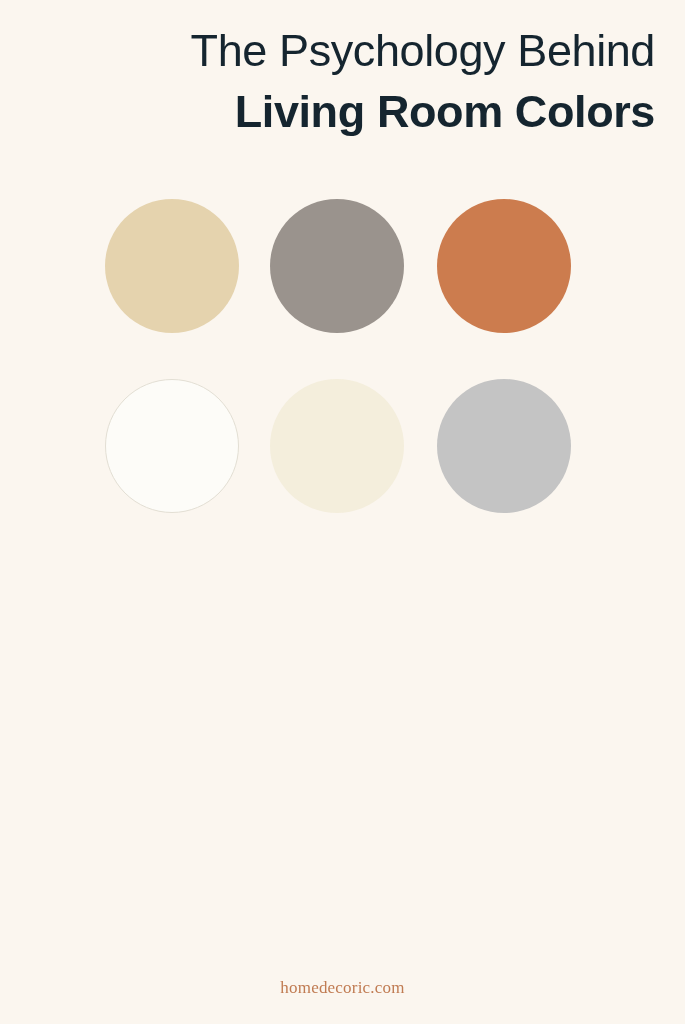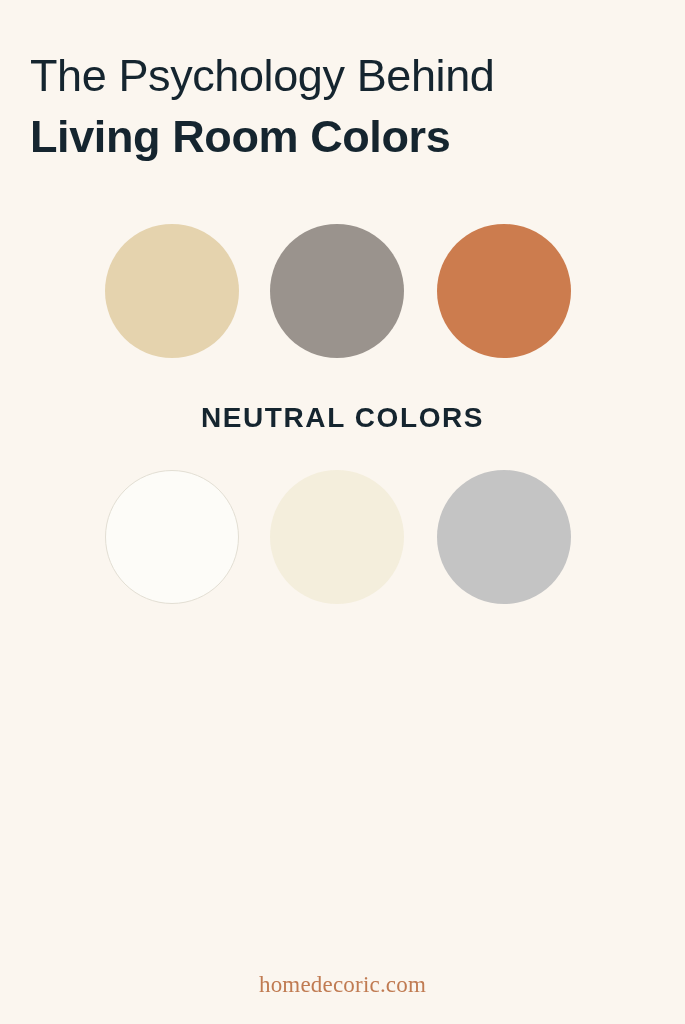--- a/index.html
+++ b/index.html
@@ -23,22 +23,22 @@
     box-sizing: border-box;
     background: #FBF6EF;
     display: flex;
     flex-direction: column;
     align-items: center;
   }
 
   
   .title-block {
     width: 100%;
-    text-align: left;
-    margin-top: 46px;
+    text-align: right;
+    margin-top: 21px;
     padding: 0 30px;
     box-sizing: border-box;
   }
   .title-line {
     display: block;
     color: #15252F;
     font-family: "Liberation Sans", sans-serif;
     font-size: 45px;
     font-weight: 400;
     line-height: 1.35;
@@ -96,21 +96,21 @@
   .footer {
     position: absolute;
     left: 0;
     right: 0;
     bottom: 26px;
     text-align: center;
   }
   .footer-link {
     color: #C07B52;
     font-family: "Liberation Serif", serif;
-    font-size: 23px;
+    font-size: 17px;
     font-weight: 400;
     letter-spacing: 0.2px;
     text-decoration: none;
   }
 </style>
 </head>
 <body style="background: rgb(251, 246, 239);">
 
 <div class="infographic" style="background: rgb(251, 246, 239);">
 
@@ -124,21 +124,20 @@
     <div class="section">
       <div class="swatch-row">
         <div class="swatch pos-0" style="background: rgb(229, 211, 174);"></div>
         <div class="swatch pos-1" style="background: rgb(154, 147, 141);"></div>
         <div class="swatch pos-2" style="background: rgb(204, 124, 78);"></div>
       </div>
     </div>
 
 
     <div class="section">
-      <h2 class="section-heading" style="color: rgb(21, 37, 47);">NEUTRAL COLORS</h2>
       <div class="swatch-row">
         <div class="swatch pos-0" style="background: rgb(253, 252, 248); border: 1px solid rgb(227, 223, 212);"></div>
         <div class="swatch pos-1" style="background: rgb(244, 238, 220);"></div>
         <div class="swatch pos-2" style="background: rgb(196, 196, 196);"></div>
       </div>
     </div>
 
   </div>
 
   <div class="footer">

